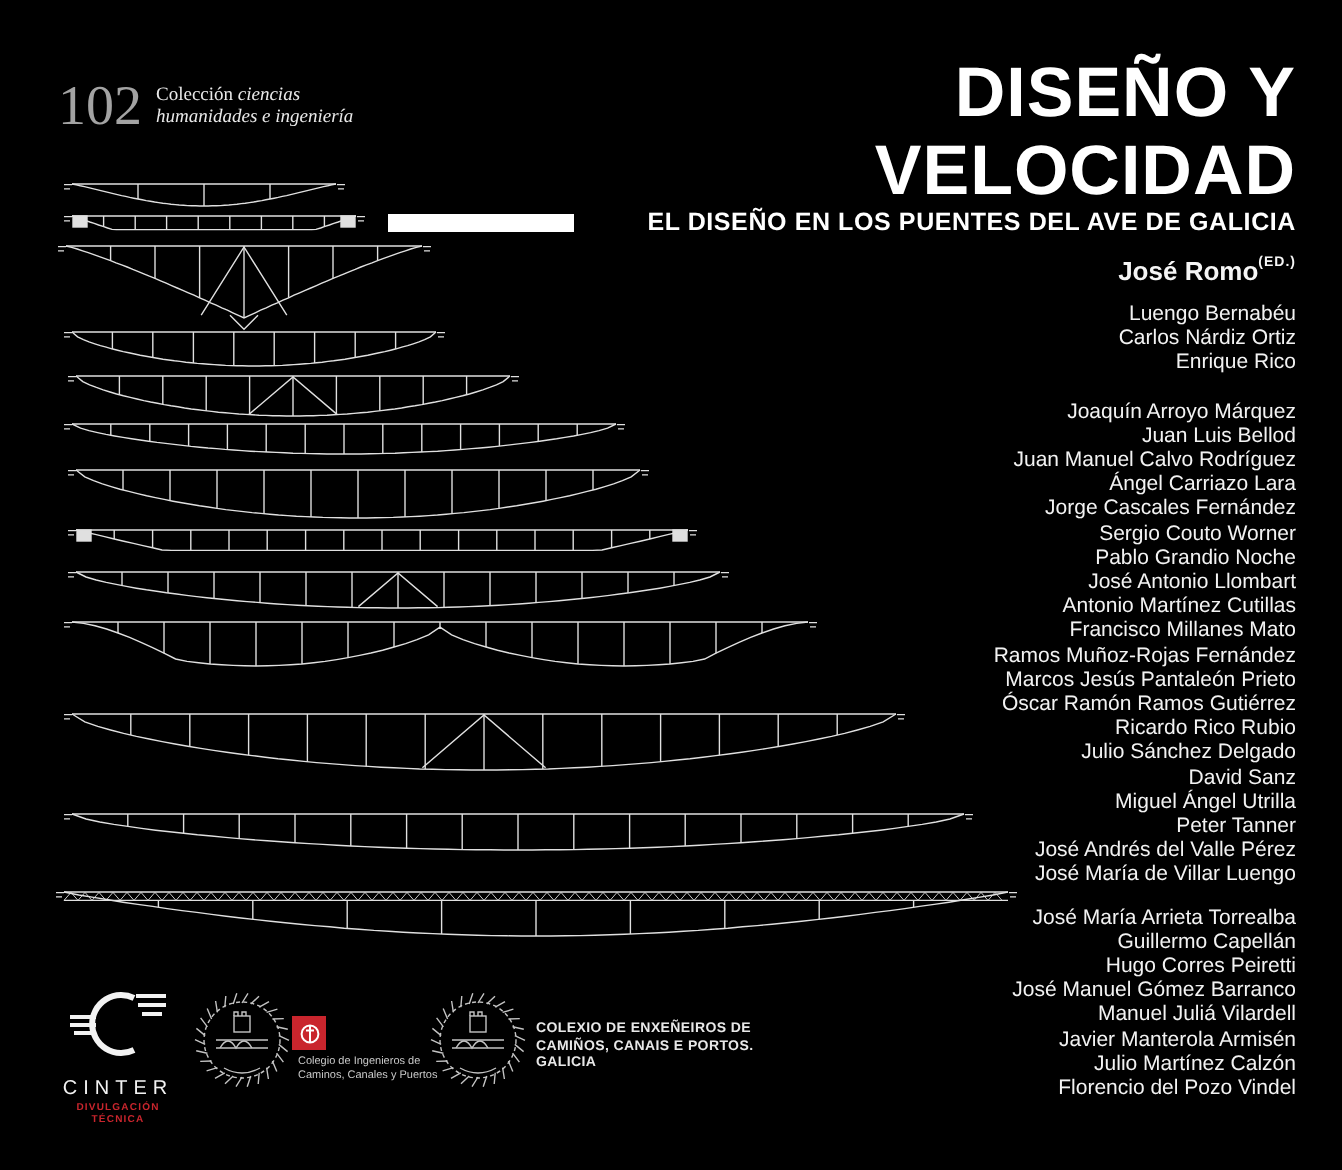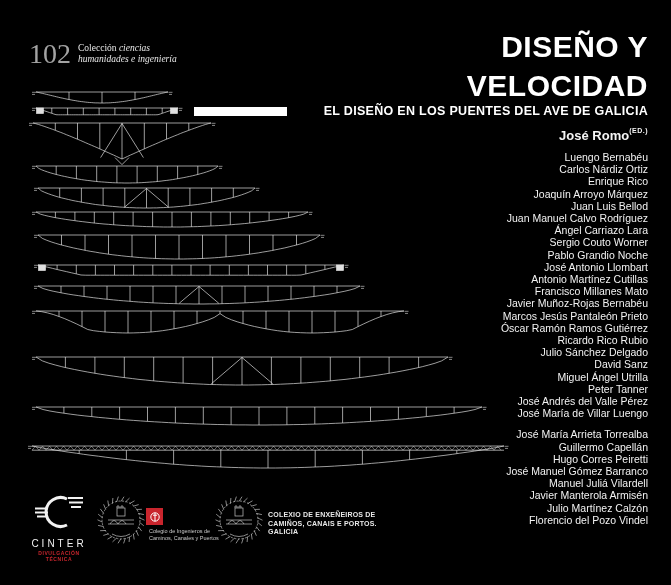--- a/index.html
+++ b/index.html
@@ -7,31 +7,31 @@
         font-family:"Liberation Sans",sans-serif;color:#fff;}
 
   
   .collection{position:absolute;left:29px;top:40px;display:flex;align-items:flex-start;gap:7px;}
   .collection .num{font-family:"Liberation Serif",serif;font-size:28px;line-height:28px;color:#a3a3a3;}
   .collection .lines{font-family:"Liberation Serif",serif;font-size:9.5px;line-height:11px;color:#e9e9e9;padding-top:3px;}
   .collection .lines em{font-style:italic;}
 
   
   .title-block{position:absolute;top:27px;right:23px;text-align:right;}
-  .title-line{font-size:30px;line-height:39px;font-weight:700;letter-spacing:.5px;color:#fff;}
+  .title-line{font-size:35px;line-height:39px;font-weight:700;letter-spacing:.5px;color:#fff;}
   .subtitle-row{position:absolute;top:104px;left:253px;right:23px;display:flex;align-items:center;justify-content:flex-end;}
   .subtitle-bar{width:93px;height:9px;background:#fff;margin-right:9px;flex:0 0 auto;}
   .subtitle-text{font-size:12.5px;font-weight:700;letter-spacing:.3px;white-space:nowrap;color:#fff;padding-left:28px;}
 
   
   .editor{position:absolute;top:128px;right:23px;text-align:right;font-size:13px;font-weight:700;color:#f5f5f5;}
   .editor sup{font-size:7px;font-weight:700;letter-spacing:.5px;position:relative;top:-2px;}
   .authors{position:absolute;top:151px;right:23px;text-align:right;font-size:10.5px;line-height:12.2px;color:#f2f2f2;}
   .author-group{margin:0;}
-  .author-group + .author-group{}
+  .author-group + .author-group{margin-top:12px;}
   .author-group.last{margin-top:9px;}
 
   
   .bridges{position:absolute;inset:0;pointer-events:none;}
   .bridges svg{position:absolute;overflow:visible;}
 
   
   .logo-row{position:absolute;left:0;top:490px;width:420px;height:90px;}
   .cinter{position:absolute;left:28px;top:2px;width:62px;text-align:center;}
   .cinter .word{font-size:10px;font-weight:400;letter-spacing:3px;color:#f2f2f2;margin-top:2px;}
@@ -319,26 +319,27 @@
     <div class="author-group">
         <div>Luengo Bernabéu</div>
         <div>Carlos Nárdiz Ortiz</div>
         <div>Enrique Rico</div>
       </div>
     <div class="author-group">
         <div>Joaquín Arroyo Márquez</div>
         <div>Juan Luis Bellod</div>
         <div>Juan Manuel Calvo Rodríguez</div>
         <div>Ángel Carriazo Lara</div>
+        <div>Jorge Cascales Fernández</div>
         <div>Sergio Couto Worner</div>
         <div>Pablo Grandio Noche</div>
         <div>José Antonio Llombart</div>
         <div>Antonio Martínez Cutillas</div>
         <div>Francisco Millanes Mato</div>
-        <div>Javier Muñoz-Rojas Bernabéu</div>
+        <div>Ramos Muñoz-Rojas Fernández</div>
         <div>Marcos Jesús Pantaleón Prieto</div>
         <div>Óscar Ramón Ramos Gutiérrez</div>
         <div>Ricardo Rico Rubio</div>
         <div>Julio Sánchez Delgado</div>
         <div>David Sanz</div>
         <div>Miguel Ángel Utrilla</div>
         <div>Peter Tanner</div>
         <div>José Andrés del Valle Pérez</div>
         <div>José María de Villar Luengo</div>
       </div>

